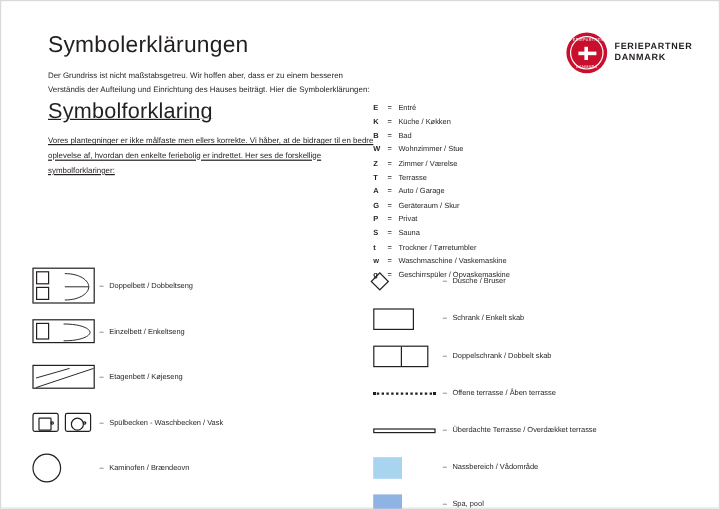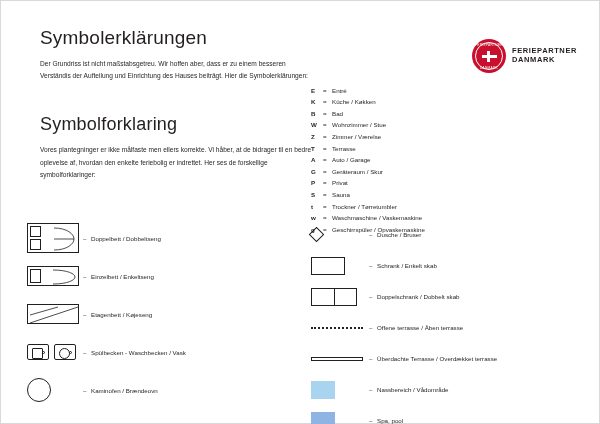--- a/index.html
+++ b/index.html
@@ -19,21 +19,21 @@
     width: 600px;
     height: 424px;
     box-sizing: border-box;
     border: 1px solid #d9d9d9;
     background: #ffffff;
   }
 
   
   .logo {
     position: absolute;
-    top: 38px;
+    top: 26px;
     right: 22px;
     display: flex;
     align-items: center;
     gap: 6px;
   }
   .logo-seal {
     position: relative;
     width: 34px;
     height: 34px;
     border-radius: 50%;
@@ -108,21 +108,21 @@
     font-weight: normal;
     letter-spacing: .2px;
     color: #231f20;
   }
   .intro {
     margin-top: 9px;
     font-size: 6.6px;
     line-height: 1.85;
     color: #231f20;
   }
-  .h2-block { margin-top: 32px; }
+  .h2-block { margin-top: 0; text-decoration: underline; }
   .h2-block h1 { font-size: 18px; }
 
   
   .sym-list {
     position: absolute;
     left: 26px;
     top: 218px;
     width: 280px;
   }
   .sym-row {

